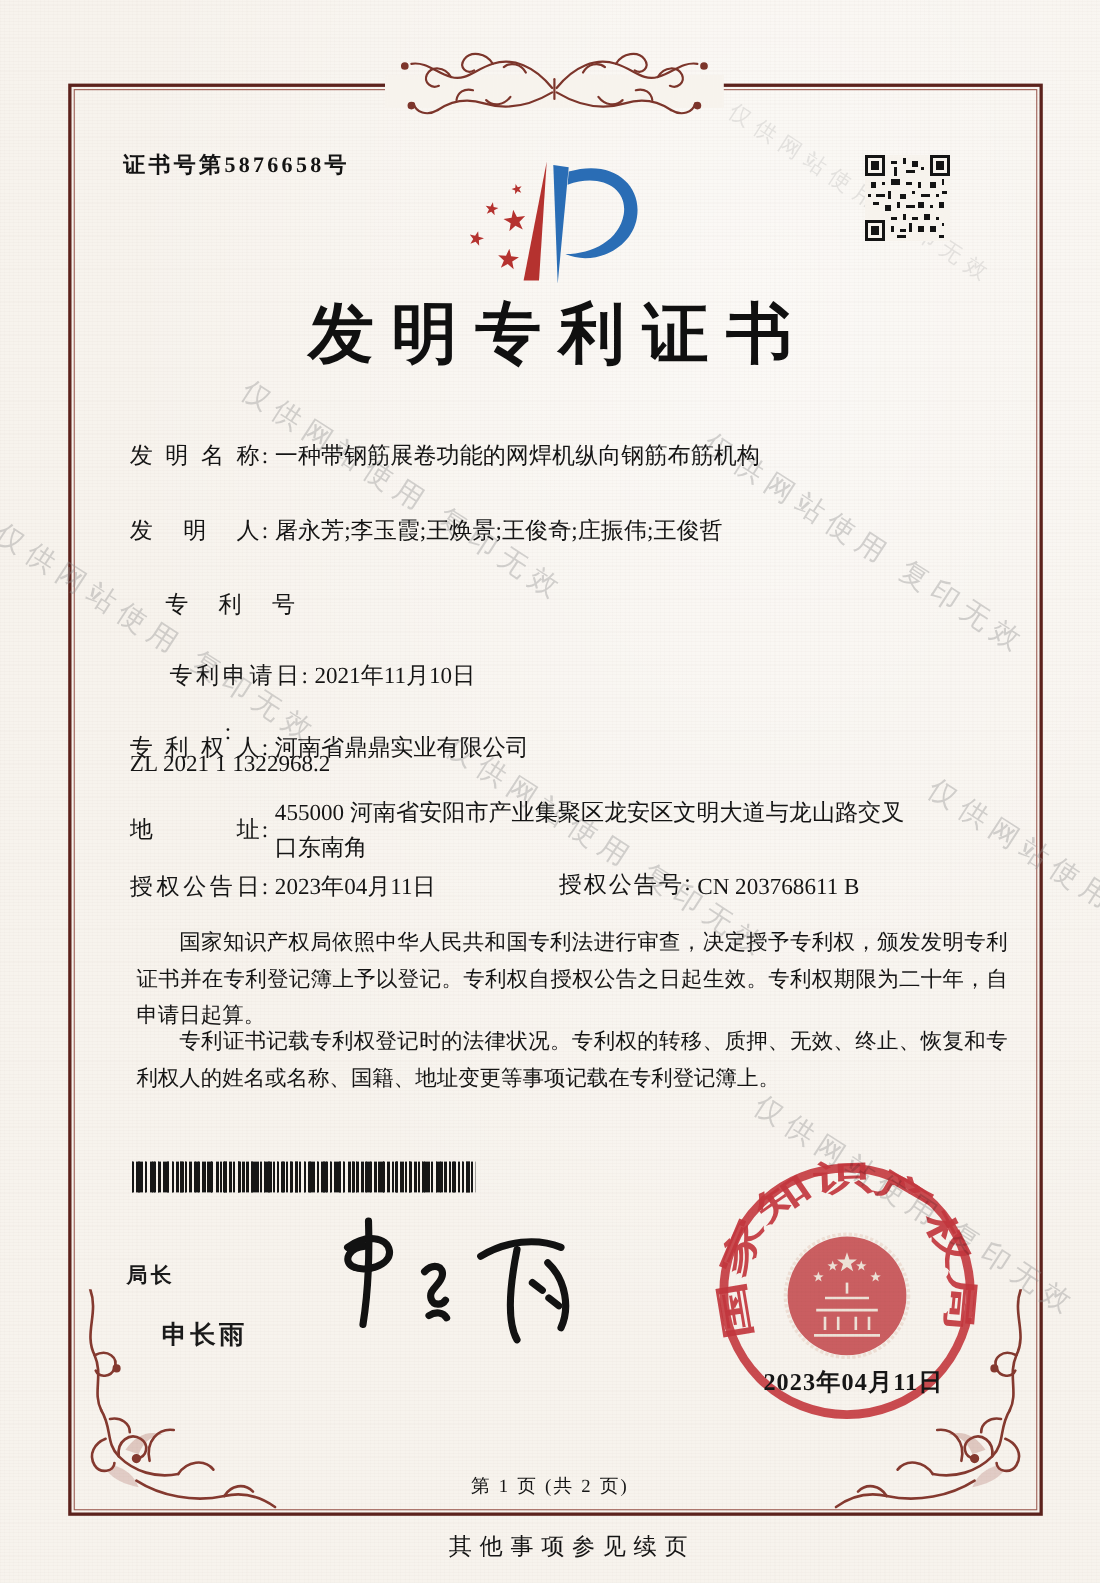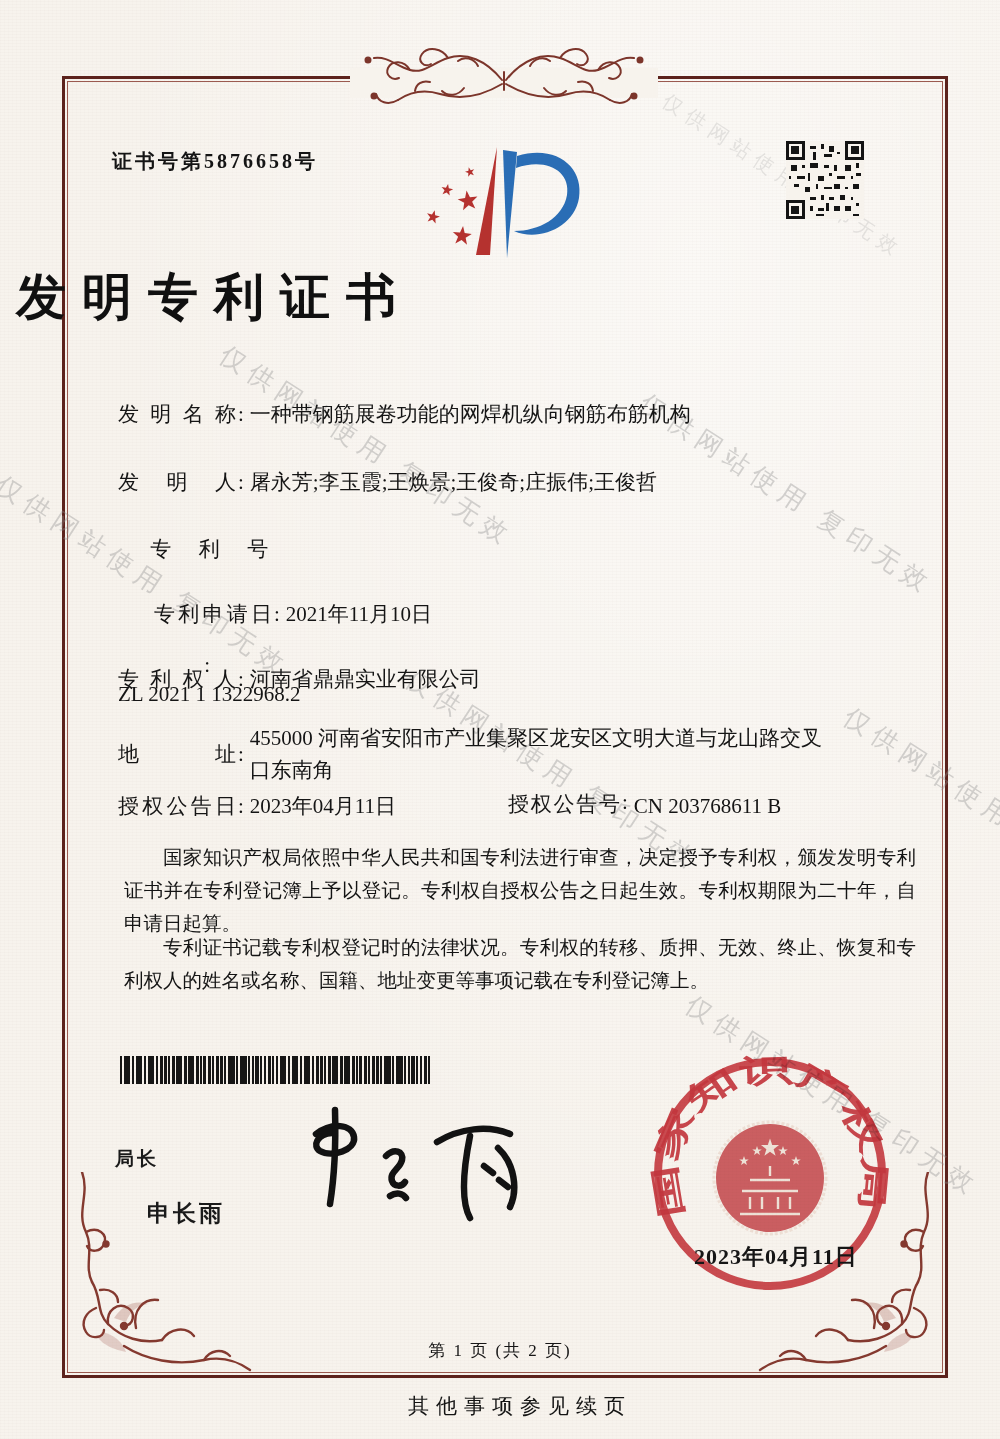--- a/index.html
+++ b/index.html
@@ -16,26 +16,26 @@
   .abs{position:absolute;}
 
   
   .frame{
     position:absolute;left:62px;top:76px;width:886px;height:1302px;
     border:3px solid #5c221c;box-sizing:border-box;
   }
   .frame-inner{position:absolute;inset:2px;border:1px solid #9b5a50;}
 
   
-  .cert-no{left:112px;top:148px;font-size:20px;font-weight:700;letter-spacing:3px;color:#141414;}
+  .cert-no{left:112px;top:136px;font-size:20px;font-weight:700;letter-spacing:3px;color:#141414;}
   .logo{left:420px;top:130px;width:170px;height:134px;}
   .qr{left:786px;top:140px;width:78px;height:80px;}
   .title{
-    left:0;top:264px;width:100%;
-    font-size:50px;font-weight:700;letter-spacing:16px;padding-left:16px;box-sizing:border-box;
+    left:0;top:264px;width:100%;text-align:center;
+    font-size:60px;font-weight:700;letter-spacing:16px;padding-left:16px;box-sizing:border-box;
     color:#101010;
   }
 
   
   .field-row{position:absolute;left:118px;font-size:21px;display:flex;align-items:center;}
   .field-label{
     display:inline-block;width:118px;flex:0 0 118px;
     text-align:justify;text-align-last:justify;color:#151515;
   }
   .field-colon{display:inline-block;margin:0 6px 0 2px;color:#151515;}

